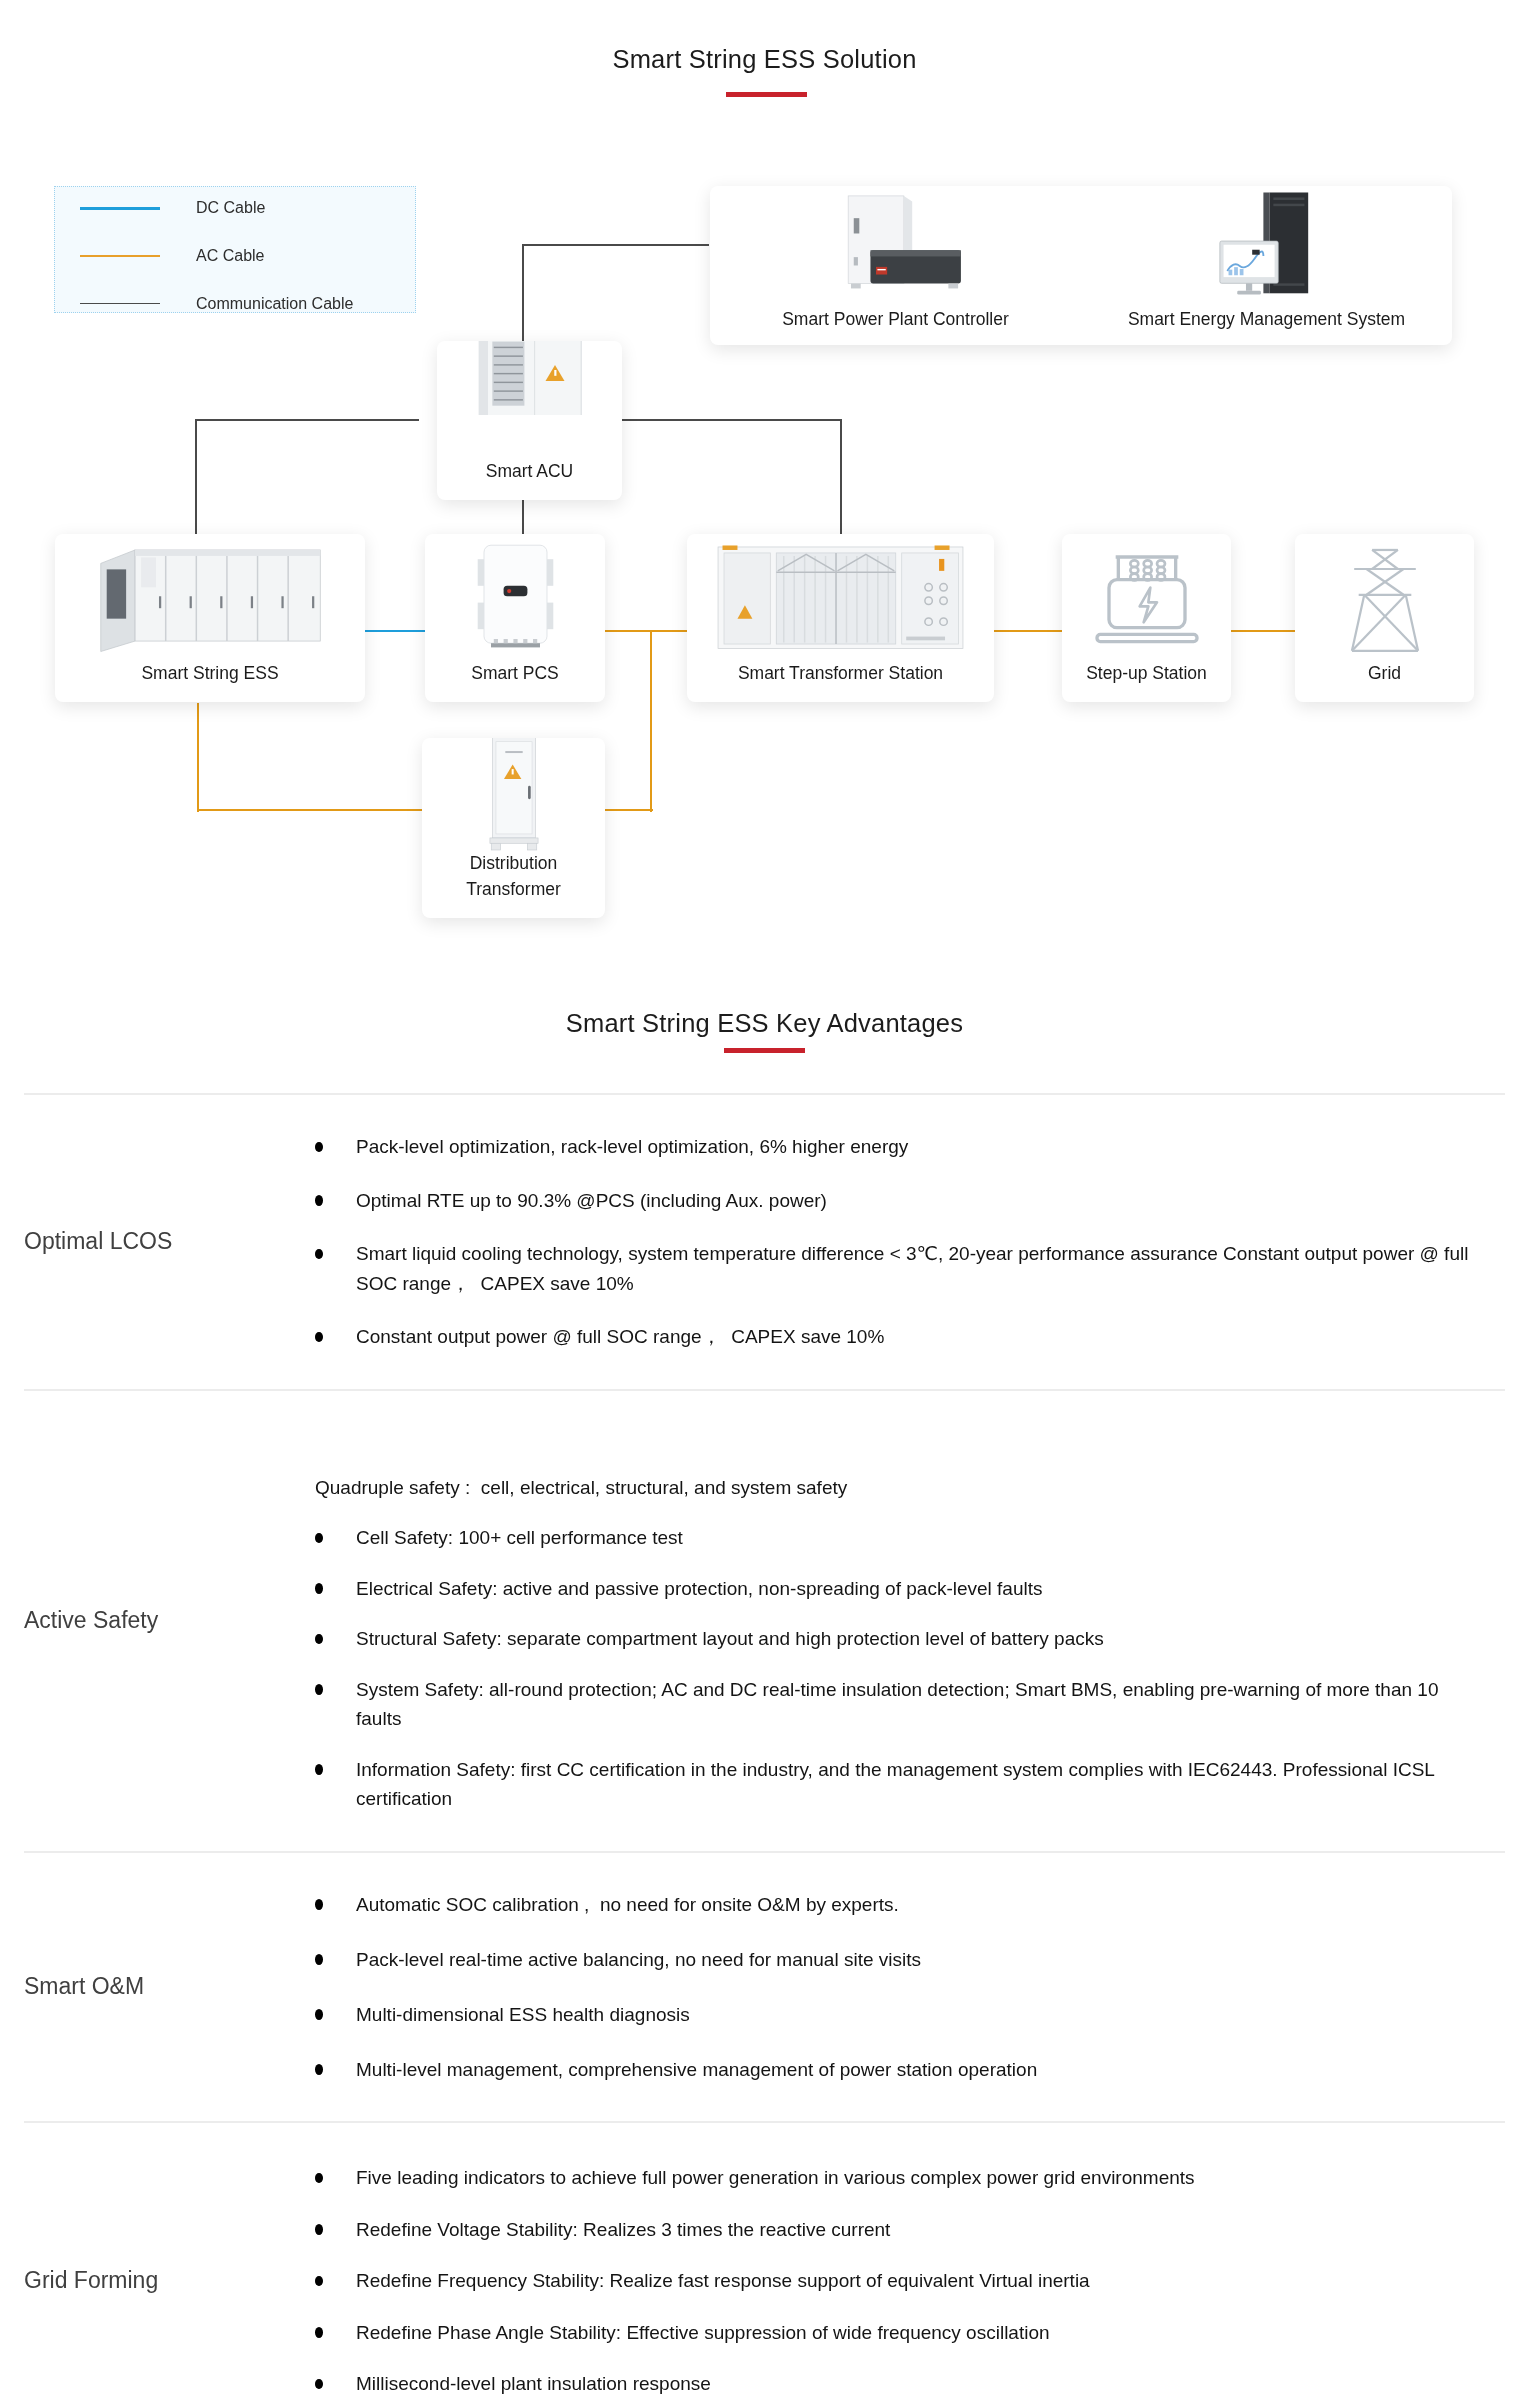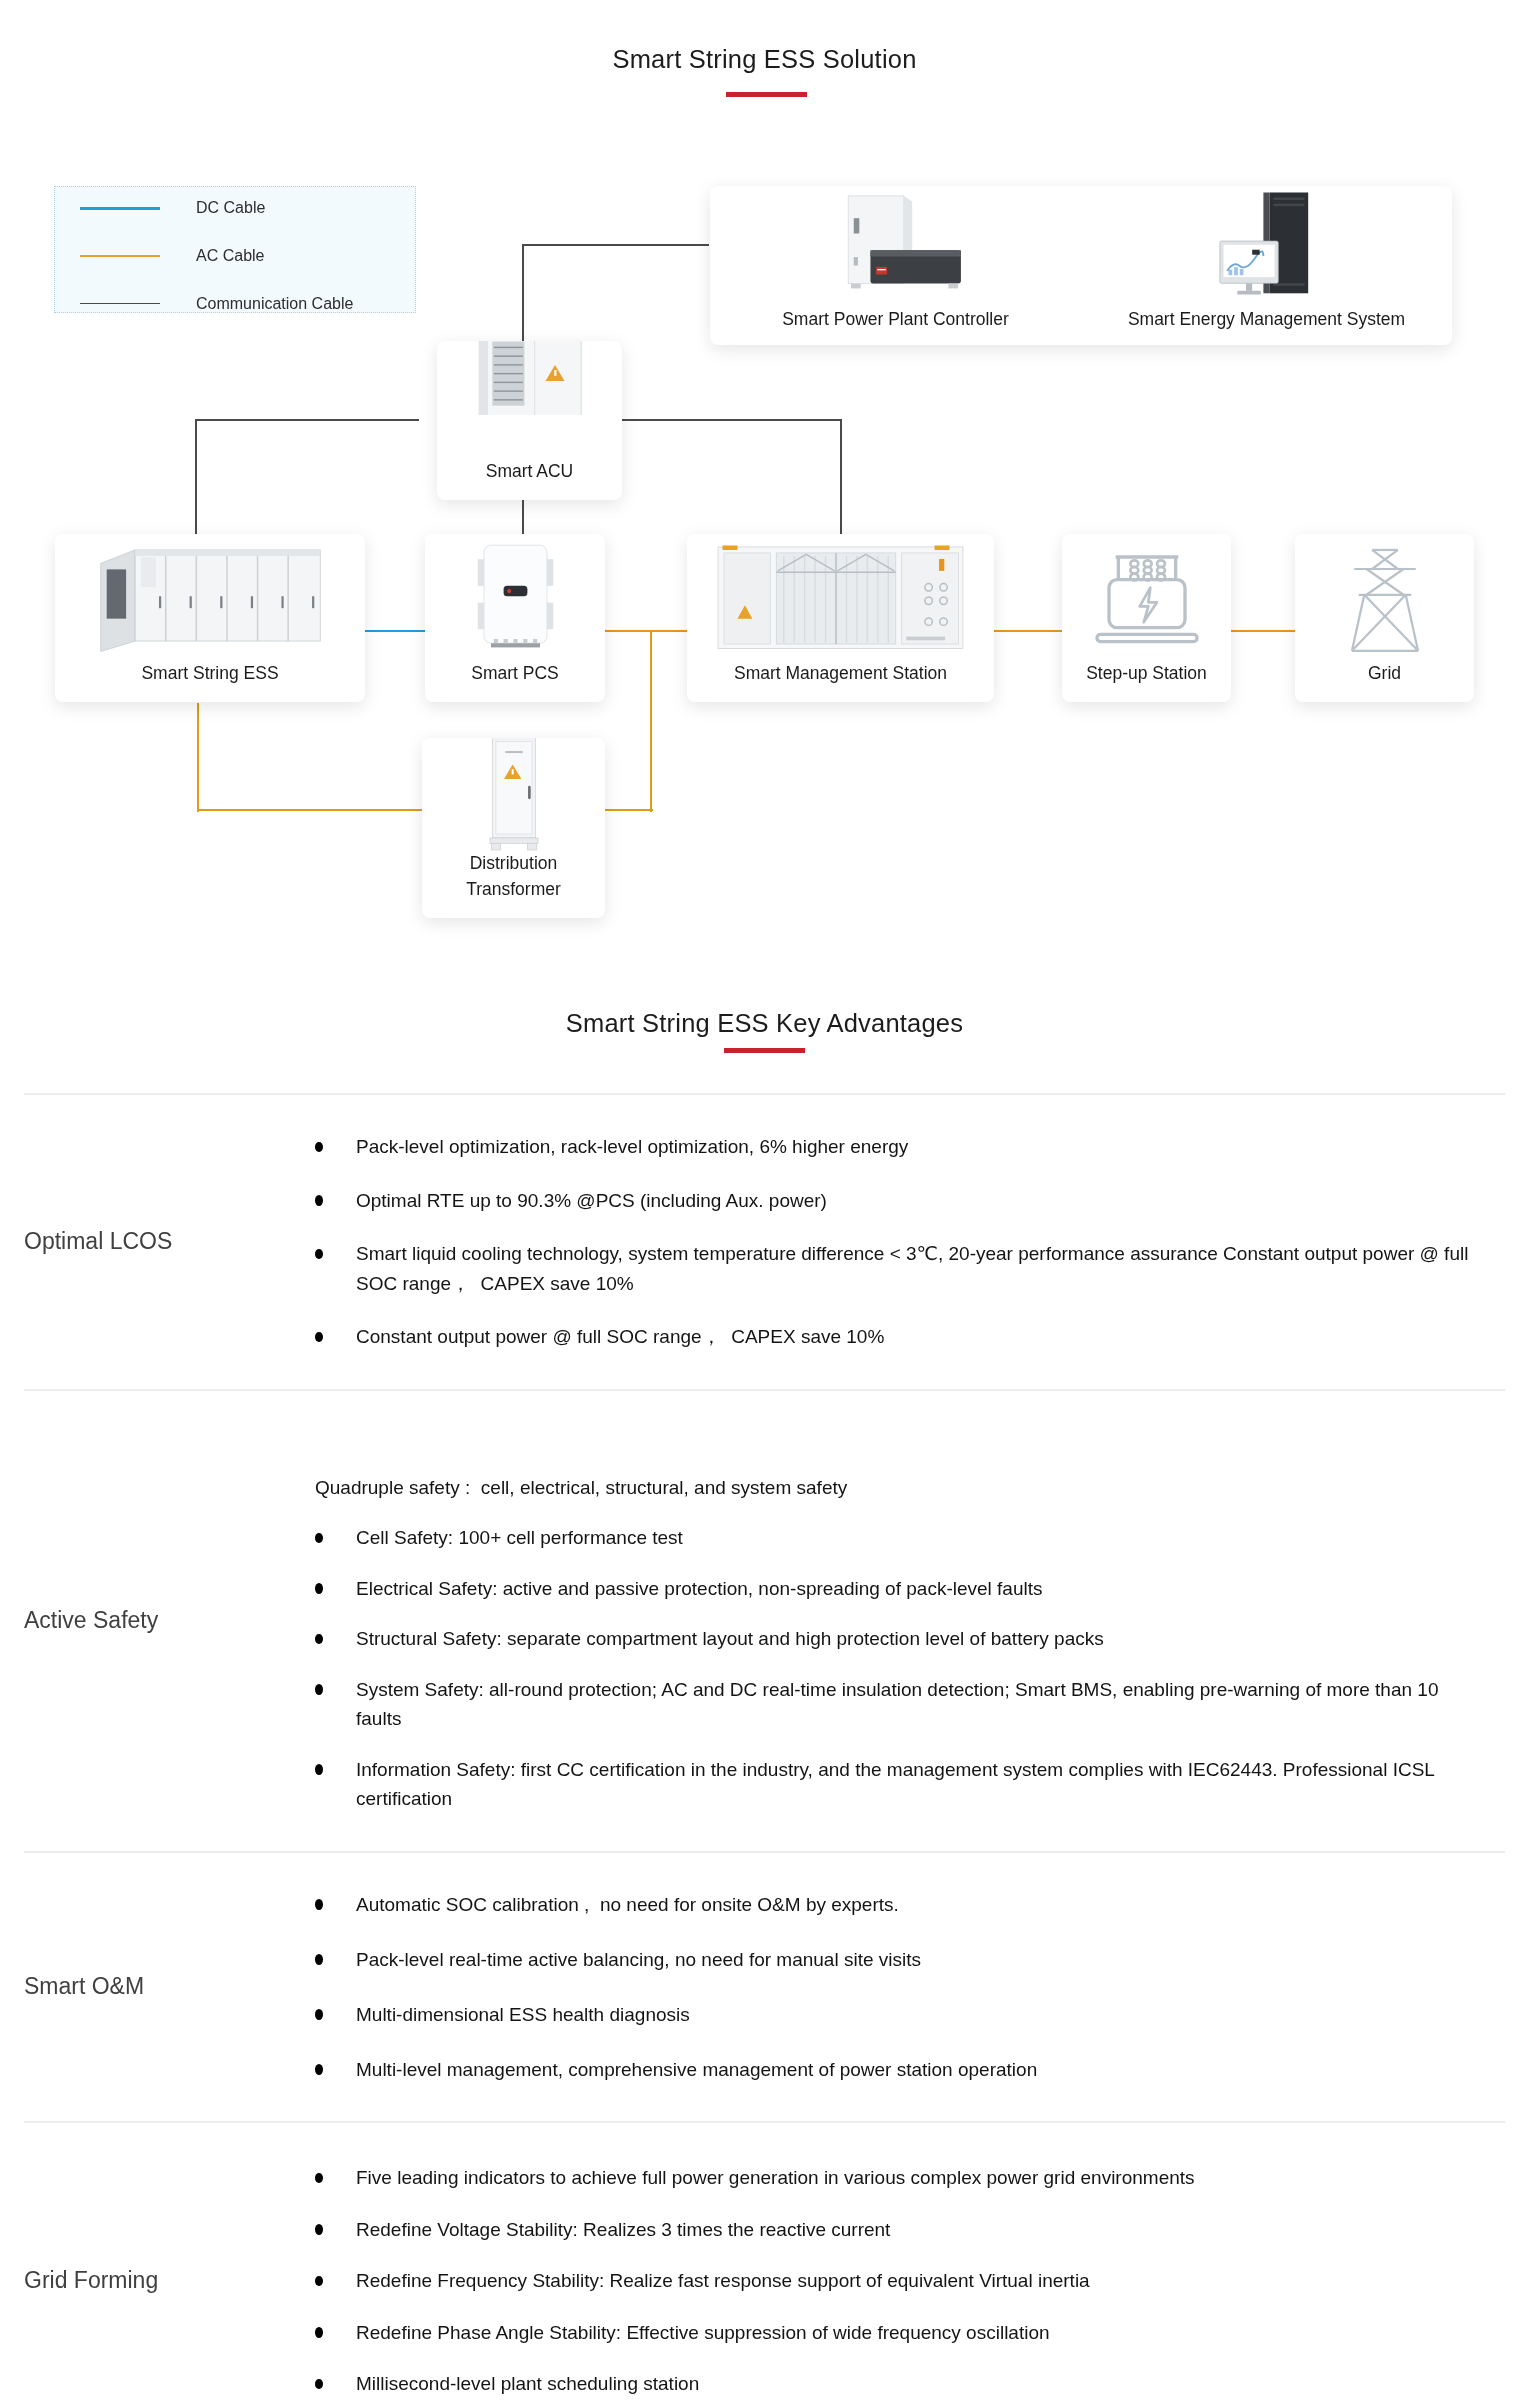--- a/index.html
+++ b/index.html
@@ -259,21 +259,21 @@
           <circle cx="288" cy="62" r="5"></circle>
             <circle cx="308" cy="62" r="5"></circle>
           <circle cx="288" cy="80" r="5"></circle>
             <circle cx="308" cy="80" r="5"></circle>
           <circle cx="288" cy="108" r="5"></circle>
             <circle cx="308" cy="108" r="5"></circle>
         </g>
         <rect x="258" y="128" width="52" height="5" fill="#c9cdd1"></rect>
       </svg>
     </div>
-    <div class="node-label">Smart Management Station</div>
+    <div class="node-label">Smart Transformer Station</div>
   </div>
 
   <div class="node" style="left:1062px;top:534px;width:169px;height:168px;">
     <div class="img">
       <svg width="140" height="112" viewBox="0 0 210 168">
         <g fill="none" stroke="#bac2c9" stroke-width="5">
           <rect x="48" y="58" width="114" height="72" rx="12"></rect>
           <rect x="30" y="140" width="150" height="11" rx="5"></rect>
           <line x1="58" y1="24" x2="152" y2="24"></line>
           <line x1="62" y1="24" x2="62" y2="58"></line>
@@ -429,19 +429,19 @@
       <div class="bullet">
           <span class="dot"></span>
           <span class="bullet-text">Redefine Frequency Stability: Realize fast response support of equivalent Virtual inertia</span>
         </div>
       <div class="bullet">
           <span class="dot"></span>
           <span class="bullet-text">Redefine Phase Angle Stability: Effective suppression of wide frequency oscillation</span>
         </div>
       <div class="bullet">
           <span class="dot"></span>
-          <span class="bullet-text">Millisecond-level plant scheduling station</span>
+          <span class="bullet-text">Millisecond-level plant insulation response</span>
         </div>
     </div>
   </div>
 
 </div>
 
 
 </body></html>

